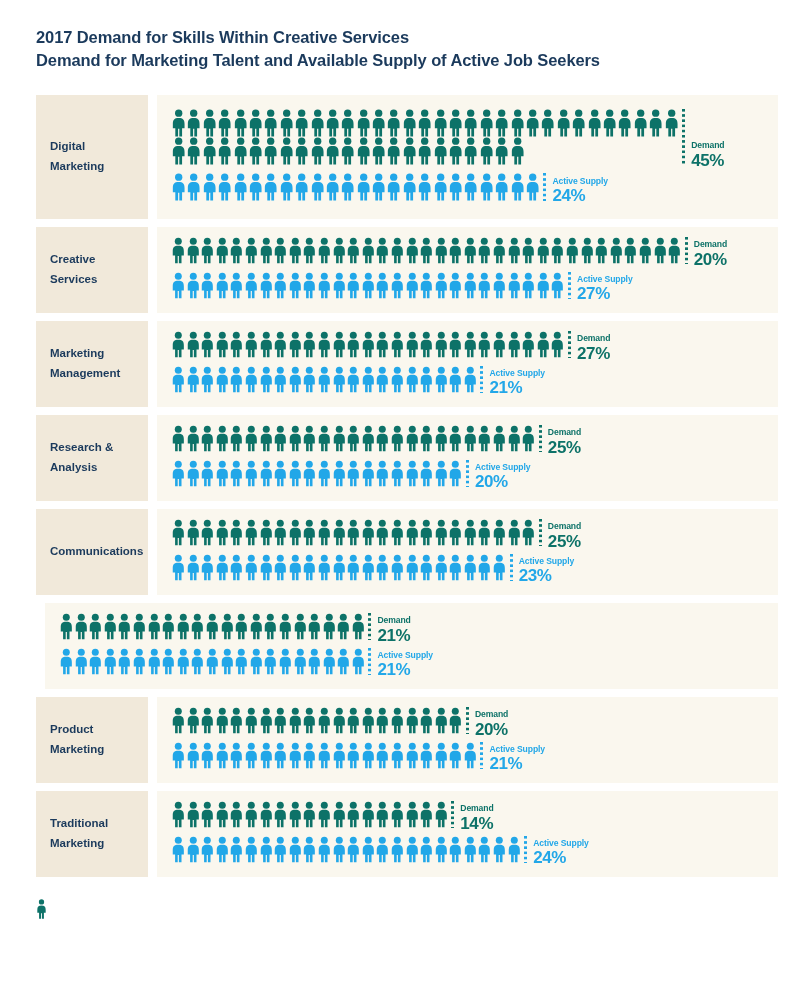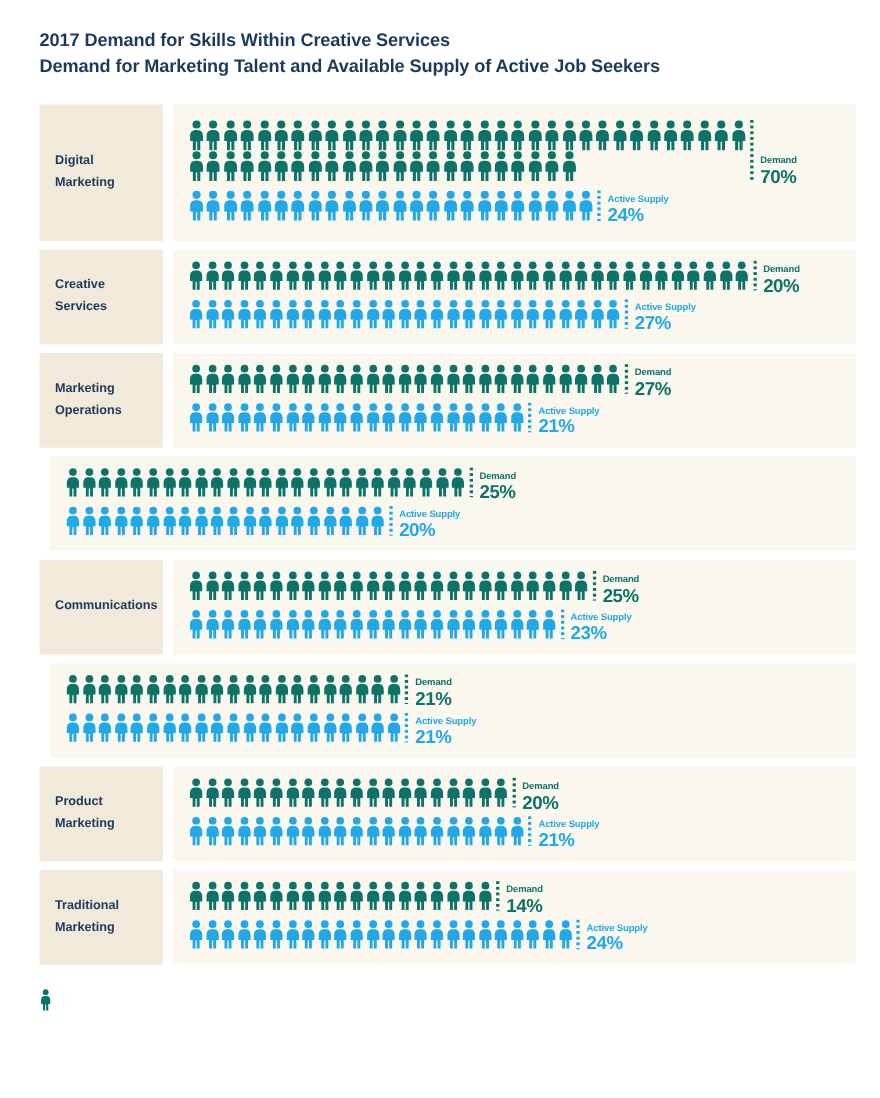--- a/index.html
+++ b/index.html
@@ -509,21 +509,21 @@
               <span class="fig" style="width: 15.4px;">
                 <svg width="15.4" height="28" viewBox="0 0 100 180" preserveAspectRatio="xMidYMid meet" aria-hidden="true">
                   <circle cx="50" cy="26" r="24" fill="#0d7268"></circle>
                   <path fill="#0d7268" d="M50 58 C22 58 12 70 12 96 L12 124 L28 124 L28 178 L46 178 L46 128 L54 128 L54 178 L72 178 L72 124 L88 124 L88 96 C88 70 78 58 50 58 Z"></path>
                 </svg>
               </span>
             </div>
             <div class="dotted demand" style="height: 56px;"></div>
             <div class="labelblock demand" style="padding-top: 32px;">
               <span class="cap">Demand</span>
-              <span class="pct">70%</span>
+              <span class="pct">45%</span>
             </div>
           </div>
           <div class="metric">
             <div class="figs" style="max-width: 369.6px;">
               <span class="fig" style="width: 15.4px;">
                 <svg width="15.4" height="28" viewBox="0 0 100 180" preserveAspectRatio="xMidYMid meet" aria-hidden="true">
                   <circle cx="50" cy="26" r="24" fill="#22a7e8"></circle>
                   <path fill="#22a7e8" d="M50 58 C22 58 12 70 12 96 L12 124 L28 124 L28 178 L46 178 L46 128 L54 128 L54 178 L72 178 L72 124 L88 124 L88 96 C88 70 78 58 50 58 Z"></path>
                 </svg>
               </span>
@@ -1071,21 +1071,21 @@
               <span class="cap">Active Supply</span>
               <span class="pct">27%</span>
             </div>
           </div>
         </div>
       </div>
       <div class="row" style="height: 86px;">
         <div class="row-label">
           <div class="row-label-text">
             <div>Marketing</div>
-            <div>Operations</div>
+            <div>Management</div>
           </div>
         </div>
         <div class="row-band">
           <div class="metric">
             <div class="figs" style="max-width: 394.2px;">
               <span class="fig" style="width: 14.6px;">
                 <svg width="14.6" height="27" viewBox="0 0 100 180" preserveAspectRatio="xMidYMid meet" aria-hidden="true">
                   <circle cx="50" cy="26" r="24" fill="#0d7268"></circle>
                   <path fill="#0d7268" d="M50 58 C22 58 12 70 12 96 L12 124 L28 124 L28 178 L46 178 L46 128 L54 128 L54 178 L72 178 L72 124 L88 124 L88 96 C88 70 78 58 50 58 Z"></path>
                 </svg>
@@ -1384,20 +1384,26 @@
             </div>
             <div class="dotted supply" style="height: 27px;"></div>
             <div class="labelblock supply" style="padding-top: 3px;">
               <span class="cap">Active Supply</span>
               <span class="pct">21%</span>
             </div>
           </div>
         </div>
       </div>
       <div class="row" style="height: 86px;">
+        <div class="row-label">
+          <div class="row-label-text">
+            <div>Research &amp;</div>
+            <div>Analysis</div>
+          </div>
+        </div>
         <div class="row-band">
           <div class="metric">
             <div class="figs" style="max-width: 365px;">
               <span class="fig" style="width: 14.6px;">
                 <svg width="14.6" height="27" viewBox="0 0 100 180" preserveAspectRatio="xMidYMid meet" aria-hidden="true">
                   <circle cx="50" cy="26" r="24" fill="#0d7268"></circle>
                   <path fill="#0d7268" d="M50 58 C22 58 12 70 12 96 L12 124 L28 124 L28 178 L46 178 L46 128 L54 128 L54 178 L72 178 L72 124 L88 124 L88 96 C88 70 78 58 50 58 Z"></path>
                 </svg>
               </span>
               <span class="fig" style="width: 14.6px;">

